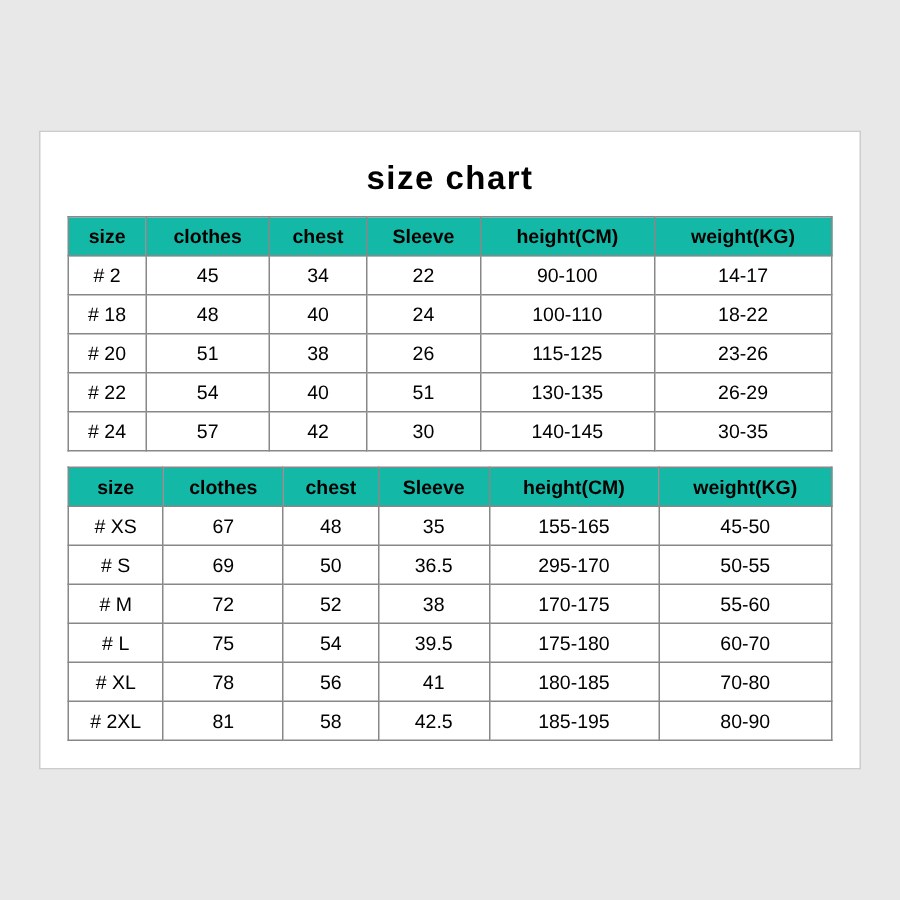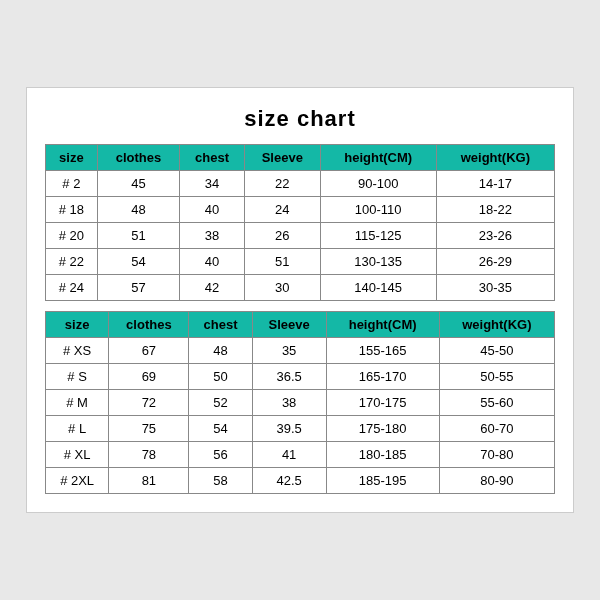--- a/index.html
+++ b/index.html
@@ -124,21 +124,21 @@
           <td>48</td>
           <td>35</td>
           <td>155-165</td>
           <td>45-50</td>
         </tr>
         <tr>
           <td># S</td>
           <td>69</td>
           <td>50</td>
           <td>36.5</td>
-          <td>165-170</td>
+          <td>295-170</td>
           <td>50-55</td>
         </tr>
         <tr>
           <td># M</td>
           <td>72</td>
           <td>52</td>
           <td>38</td>
           <td>170-175</td>
           <td>55-60</td>
         </tr>

